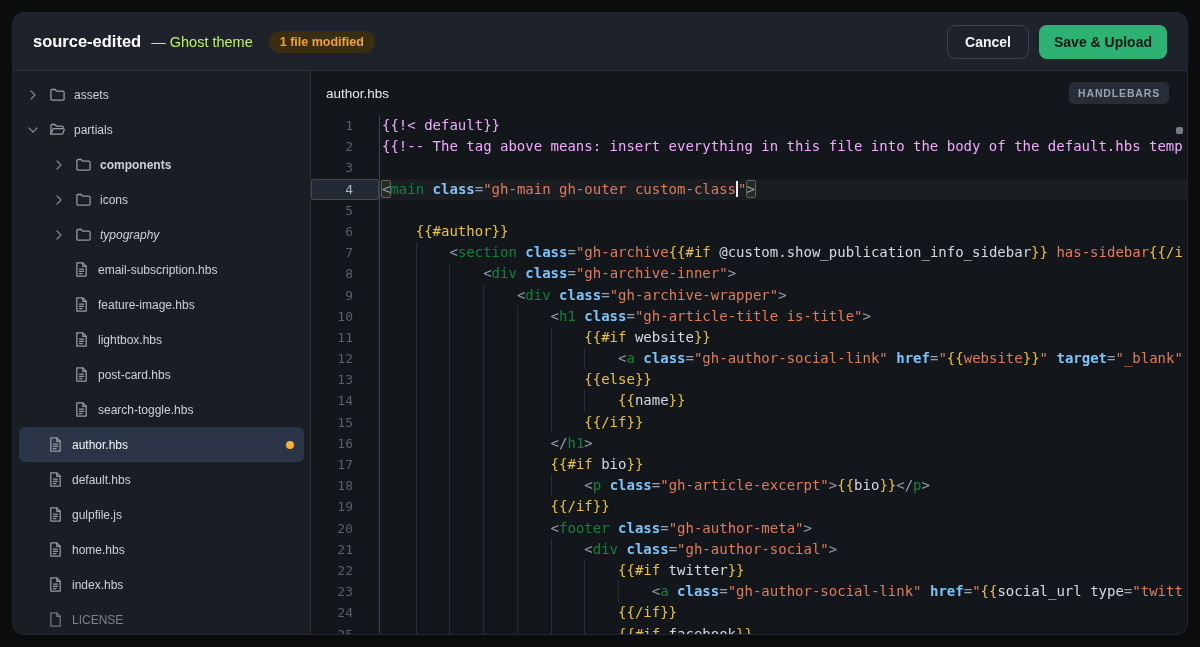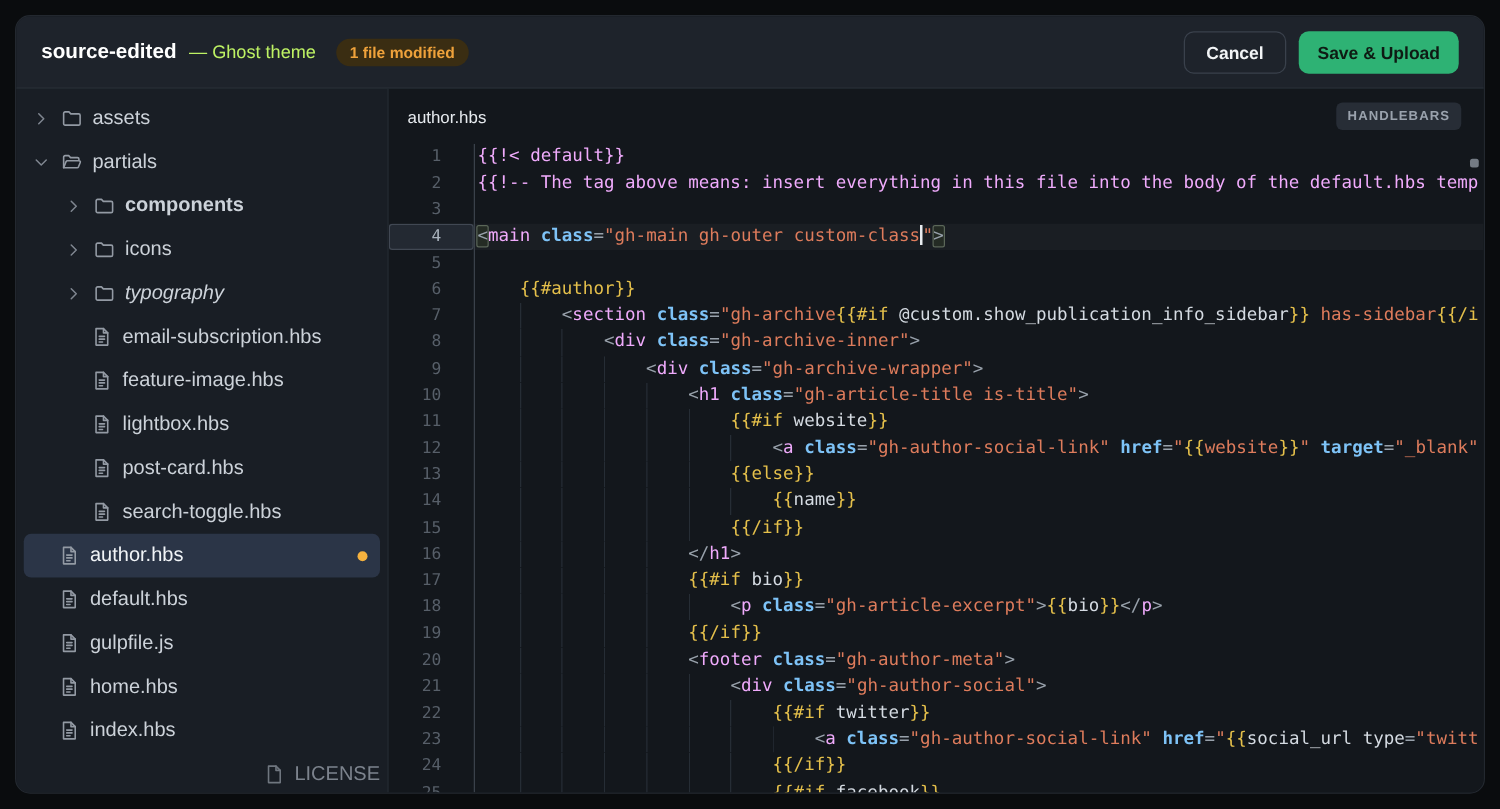--- a/index.html
+++ b/index.html
@@ -28,21 +28,21 @@
   .btn-cancel { background:transparent; border:1px solid #3a414c; color:#f2f4f6; font-weight:600; padding:8px 17px; }
   .btn-save { background:#2eb274; border:none; color:#0e1a13; font-weight:700; padding:9px 15px; }
 
   
   .content { flex:1; display:flex; min-height:0; }
 
   
   .sidebar { width:298px; flex:0 0 298px; background:#191e25; border-right:1px solid #272d35; padding-top:6px; overflow:hidden; }
   .tree-row {
     display:flex; align-items:center; height:35px; margin:0 6px; border-radius:6px;
-    color:#ccd2d9; font-size:16px; gap:8px; cursor:pointer;
+    color:#ccd2d9; font-size:12px; gap:8px; cursor:pointer;
   }
   .tree-row.selected { background:#2b3547; color:#f1f4f7; }
   .tree-row.dim { color:#7c838d; }
   .tree-row .chev { width:16px; height:16px; color:#7f8690; flex:none; display:flex; align-items:center; }
   .tree-row .ficon { width:17px; height:17px; color:#939aa4; flex:none; display:flex; align-items:center; }
   .tree-row.dim .ficon { color:#6f767f; }
   .tree-row .lbl { white-space:nowrap; }
   .dot { width:8px; height:8px; border-radius:50%; background:#f6b23e; margin-left:auto; margin-right:10px; flex:none; }
 
   
@@ -58,21 +58,21 @@
     font-family:"DejaVu Sans Mono", monospace; font-size:14px; line-height:21.2px;
   }
   .gutter-border { position:absolute; left:68px; top:0; bottom:0; width:1px; background:#3a414a; }
   .line { display:flex; height:21.2px; }
   .line.active { background:rgba(255,255,255,.03); }
   .gutter { flex:0 0 68px; padding-right:26px; text-align:right; color:#575f69; font-size:13px; }
   .line.active .gutter { background:#232932; box-shadow:inset 0 0 0 1px #414853; color:#aab3bd; border-radius:3px; }
   .codetxt { flex:1; min-width:0; white-space:pre; overflow:hidden; padding-left:3px; color:#d5dbe2; }
   .indent { display:inline-block; white-space:pre; }
   .indent.guide { box-shadow:inset 1px 0 0 #262d35; }
-  .cm { color:#f0abfc; } .tag { color:#f0abfc; } .attr { color:#7ec3f7; font-weight:600; }
+  .cm { color:#f0abfc; } .tag { color:#15803d; } .attr { color:#7ec3f7; font-weight:600; }
   .pun { color:#98a1ab; } .str { color:#de7c5c; } .hb { color:#e5c04b; }
   .id { color:#d5dbe2; } .pl { color:#d5dbe2; }
   .brk { outline:1px solid #5b6758; background:#242b24; border-radius:1px; }
   .cur { display:inline-block; width:0; border-left:2px solid #e8ecf0; height:16px; vertical-align:-3px; }
   .scroll-thumb { position:absolute; right:4px; top:12px; width:7px; height:7px; background:#868d96; border-radius:2px; opacity:.85; }
 </style>
 </head>
 <body>
 
 <div class="window">
@@ -251,21 +251,21 @@
         <div class="tree-row" style="padding-left: 28px;">
           <span class="ficon">
             <svg viewBox="0 0 16 16" width="100%" height="100%" fill="none" stroke="currentColor" stroke-width="1.2" stroke-linecap="round" stroke-linejoin="round">
               <path d="M3.6 1.8h5.6l3.2 3.2v9.2H3.6z"></path>
               <path d="M9.2 1.8v3.2h3.2"></path>
               <path d="M6 7.6h4M6 9.7h4M6 11.8h2.5"></path>
             </svg>
           </span>
           <span class="lbl">index.hbs</span>
         </div>
-        <div class="tree-row dim" style="padding-left: 28px; justify-content: flex-end;">
+        <div class="tree-row dim" style="padding-left: 28px;">
           <span class="ficon">
             <svg viewBox="0 0 16 16" width="100%" height="100%" fill="none" stroke="currentColor" stroke-width="1.2" stroke-linecap="round" stroke-linejoin="round">
               <path d="M3.6 1.8h5.6l3.2 3.2v9.2H3.6z"></path>
               <path d="M9.2 1.8v3.2h3.2"></path>
             </svg>
           </span>
           <span class="lbl">LICENSE</span>
         </div>
       </aside>
 

